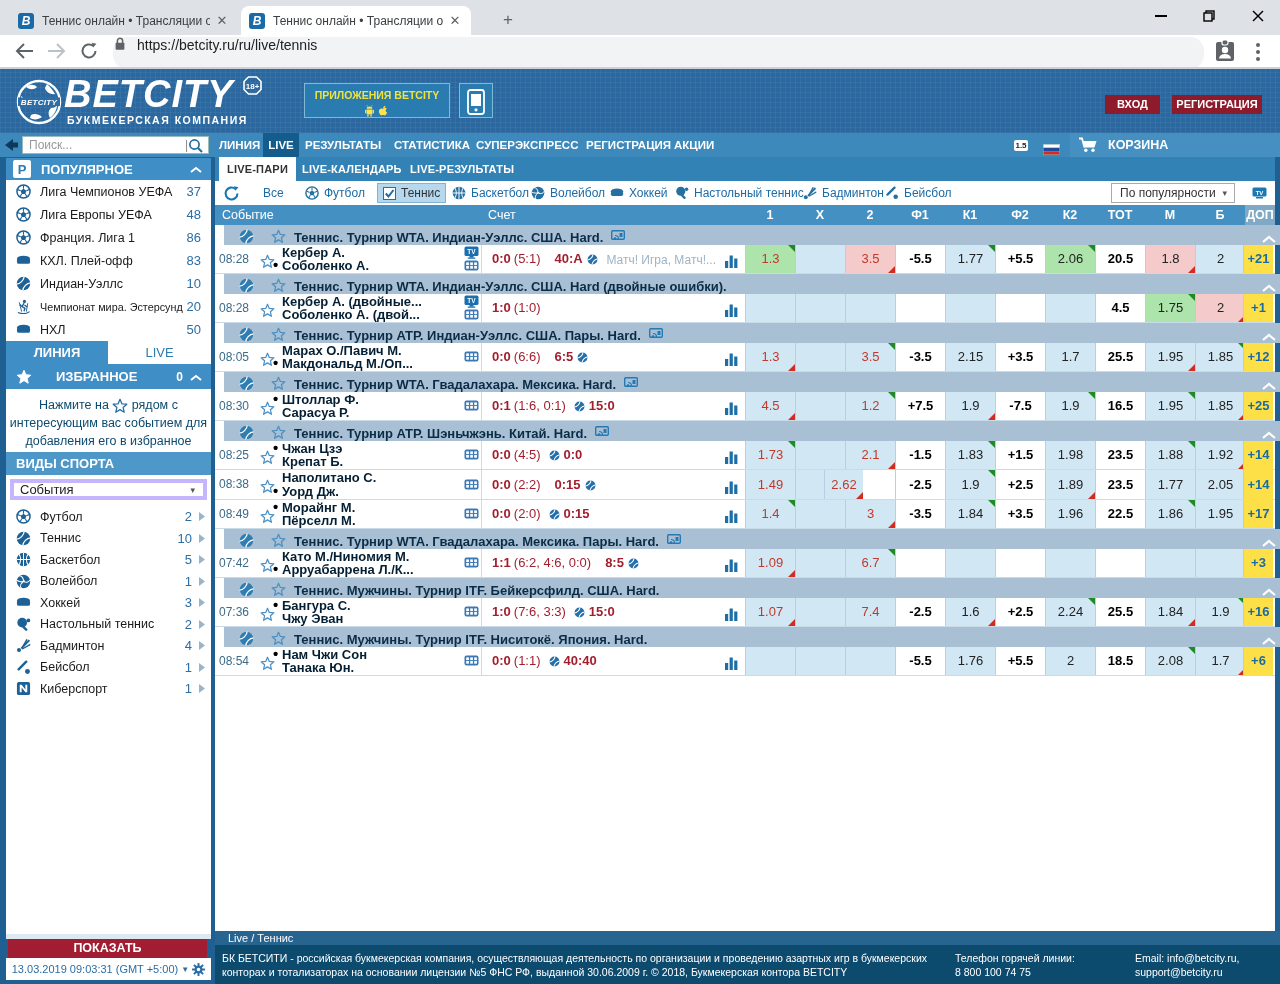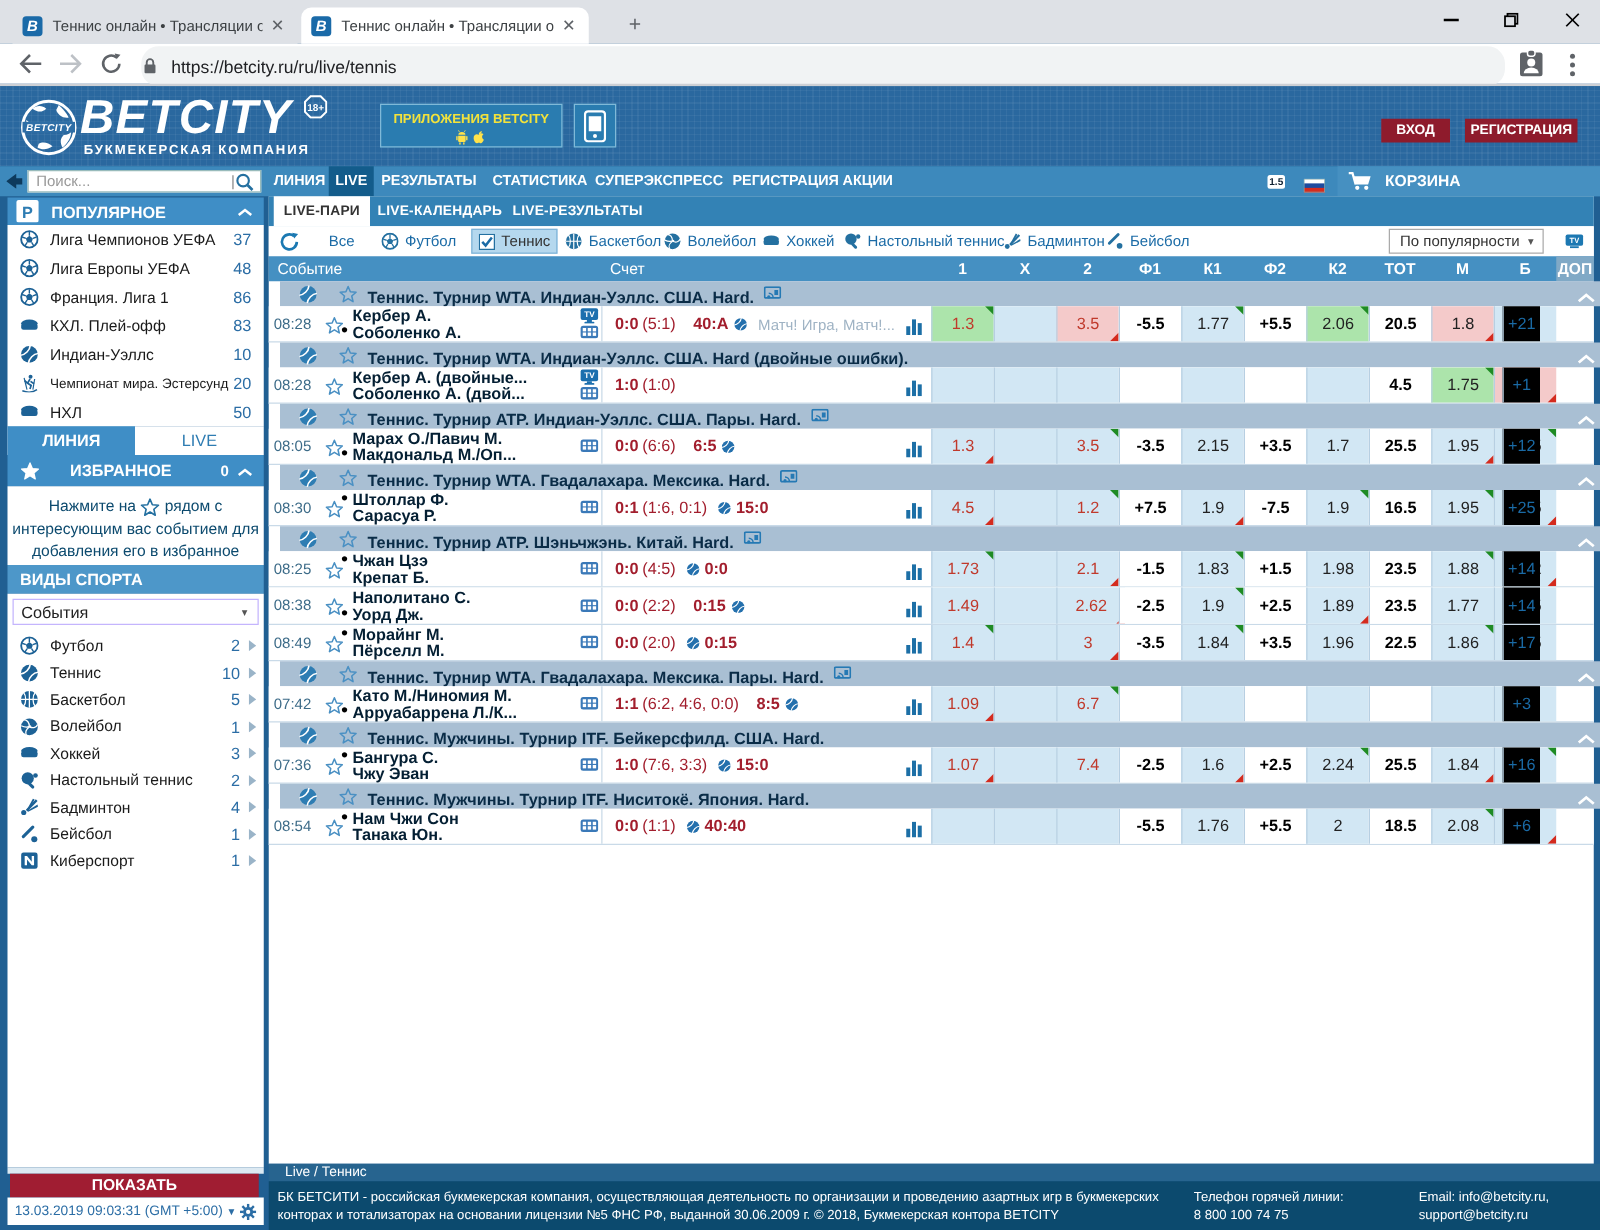--- a/index.html
+++ b/index.html
@@ -7,21 +7,21 @@
 .abs{position:absolute}
 svg{display:inline-block;vertical-align:middle}
 
 #tabbar{left:0;top:0;width:1280px;height:35px;background:#dee1e6}
 .tab{position:absolute;top:6px;height:29px;border-radius:8px 8px 0 0;font-size:12px;color:#3c4043;display:flex;align-items:center;padding:0 8px}
 .tab .tt{white-space:nowrap;overflow:hidden;flex:1;margin-left:8px;margin-right:4px}
 .tab .x{color:#5f6368;font-size:13px;width:16px;text-align:center}
 .favi{width:16px;height:16px;border-radius:3px;background:#1a6aa8;color:#fff;font-weight:bold;font-style:italic;font-size:12px;text-align:center;line-height:16px;flex:0 0 16px}
 #addr{left:0;top:35px;width:1280px;height:32px;background:#fff}
 .navic{position:absolute;top:7px;color:#5f6368}
-#pill{position:absolute;left:113px;top:2px;width:1091px;height:32px;border-radius:14px;background:#f1f3f4;display:flex;align-items:center}
+#pill{position:absolute;left:113px;top:2px;width:1091px;height:32px;border-radius:14px;background:#f1f3f4;display:flex;}
 #url{color:#202124;font-size:14px;margin-left:10px}
 #chromeline{left:0;top:67px;width:1280px;height:2px;background:#cdd0d5}
 
 #bchead{left:0;top:69px;width:1280px;height:64px;background:#2a689f;background-image:repeating-linear-gradient(0deg,rgba(255,255,255,.05) 0 1px,transparent 1px 5px),repeating-linear-gradient(90deg,rgba(255,255,255,.05) 0 1px,transparent 1px 5px)}
 #logo{position:absolute;left:16px;top:10px}
 #logotxt{position:absolute;left:64px;top:4px;color:#fff;font-weight:bold;font-style:italic;font-size:38px;letter-spacing:1px}
 #logosub{position:absolute;left:67px;top:45px;color:#fff;font-weight:bold;font-size:10.5px;letter-spacing:1.5px}
 #badge18{position:absolute;left:243px;top:7px}
 #appbox{position:absolute;left:304px;top:14px;width:146px;height:35px;background:#2a7cb0;border:1px solid #7fb9d8;text-align:center}
 #appbox .t{color:#f2e23c;font-size:10.5px;font-weight:bold;margin-top:5px}
@@ -66,21 +66,21 @@
 .score .s1{font-weight:bold;margin-left:10px}
 .score .s2{margin-left:3px}
 .score .s3{font-weight:bold}
 .gray{position:absolute;color:#9fb3c4;font-size:12px;right:29px;top:8px;white-space:nowrap}
 .barsic{position:absolute;right:7px;top:8px}
 .cell{position:absolute;top:0;height:100%;border-left:1px solid #b7cfe2;display:flex;align-items:center;justify-content:center;font-size:13px;color:#222;overflow:hidden}
 .cell.lb{background:#d2e7f4}.cell.wh{background:#fff}.cell.gr{background:#ace4ab}.cell.pk{background:#f4caca}
 .cell.red{color:#c0392b}.cell.bold{font-weight:bold;color:#000}
 .cell .tg{position:absolute;right:0;top:0;width:0;height:0;border-left:7px solid transparent;border-top:7px solid #1f8b24}
 .cell .tr{position:absolute;right:0;bottom:0;width:0;height:0;border-left:7px solid transparent;border-bottom:7px solid #d42b1e}
-.dop{position:absolute;top:0;height:100%;left:987px;width:30px;border-left:1px solid #b7cfe2;background:#000000;display:flex;align-items:center;justify-content:center;color:#1a6aa5;font-weight:normal;font-size:13px}
+.dop{position:absolute;top:0;height:100%;left:1028px;width:30px;border-left:1px solid #b7cfe2;background:#fde047;display:flex;align-items:center;justify-content:center;color:#1a6aa5;font-weight:bold;font-size:13px}
 .gchev{position:absolute;right:7px;top:5px}
 
 #crumb{left:215px;top:931px;width:1065px;height:14px;background:#27648f;color:#fff;font-size:11px;line-height:14px}
 #footer{left:215px;top:945px;width:1065px;height:39px;background:#0c4a6e;color:#fff;font-size:10.5px}
 
 #showbtn{position:absolute;left:8px;top:939px;width:199px;height:19px;background:#a01d32;color:#fff;font-weight:bold;font-size:12.5px;text-align:center;line-height:19px}
 #daterow{position:absolute;left:6px;top:958px;width:205px;height:22px;background:#fff;display:flex;align-items:center;justify-content:center;color:#2b6da5;font-size:11px;white-space:nowrap}
 
 </style></head><body>
 <div class="abs" id="tabbar">
@@ -329,21 +329,21 @@
     <span style="margin-right:6px;font-size:12px">0</span>
     <span style="margin-right:8px"><svg width="14" height="8" viewBox="0 0 14 8" xmlns="http://www.w3.org/2000/svg">
         <polyline points="2,6 7.0,2 12,6" stroke="#fff" stroke-width="2" fill="none"></polyline>
       </svg></span>
   </div>
 <div class="swhite" style="top:389px;height:63px;font-size:12.5px;color:#0c4a6e;text-align:center;padding-top:7px;line-height:18px">Нажмите на <svg width="16" height="16" viewBox="0 0 16 16" xmlns="http://www.w3.org/2000/svg">
       <path d="M8 1.3 L9.9 5.8 L14.8 6.2 L11.1 9.4 L12.2 14.2 L8 11.6 L3.8 14.2 L4.9 9.4 L1.2 6.2 L6.1 5.8 Z" fill="none" stroke="#2470a0" stroke-width="1.3" stroke-linejoin="round"></path>
     </svg> рядом с<br>интересующим вас событием для<br>добавления его в избранное</div>
 <div class="shdr" style="top:452px;height:23px;line-height:23px;background:#4d97c9"><span style="margin-left:10px">ВИДЫ СПОРТА</span></div>
 <div class="swhite" style="top:475px;height:459px">
-<div style="margin:4px 4px 6px 4px;height:21px;border:1px solid #c4b5fd;display:flex;align-items:center;font-size:13px;color:#222">
+<div style="margin:4px 4px 6px 4px;height:21px;border:4px solid #c4b5fd;display:flex;align-items:center;font-size:13px;color:#222">
       <span style="margin-left:6px;flex:1">События</span>
       <span style="margin-right:8px;color:#555;font-size:9px">▾</span>
     </div>
 <div class="sitem2">
       <svg width="15" height="15" viewBox="0 0 16 16" xmlns="http://www.w3.org/2000/svg">
         <circle cx="8" cy="8" r="7" fill="#fff" stroke="#1d6296" stroke-width="1.6"></circle>
         <polygon points="8,5 11,7.2 9.9,10.6 6.1,10.6 5,7.2" fill="#1d6296"></polygon>
         <g stroke="#1d6296" stroke-width="1.2">
           <line x1="8" y1="5" x2="8" y2="1.5"></line>
           <line x1="11" y1="7.2" x2="14.2" y2="6"></line>
@@ -984,21 +984,21 @@
           </g>
         </svg></span>
       <span class="barsic"><svg width="14" height="14" viewBox="0 0 14 14" xmlns="http://www.w3.org/2000/svg">
           <rect x="1" y="7" width="3.2" height="7" fill="#1c6fa6"></rect>
           <rect x="5.6" y="1.5" width="3.2" height="12.5" fill="#1c6fa6"></rect>
           <rect x="10.2" y="4.5" width="3.2" height="9.5" fill="#1c6fa6"></rect>
         </svg></span>
     </div>
     <div class="cell lb red" style="left:530px;width:50px">1.49</div>
     <div class="cell lb" style="left:580px;width:50px"></div>
-    <div class="cell lb red" style="left:630px;width:55px">2.62<span class="tr"></span></div>
+    <div class="cell lb red" style="left:609px;width:39px">2.62<span class="tr"></span></div>
     <div class="cell wh bold" style="left:680px;width:50px">-2.5</div>
     <div class="cell lb" style="left:730px;width:50px">1.9<span class="tg"></span></div>
     <div class="cell wh bold" style="left:780px;width:50px">+2.5</div>
     <div class="cell lb" style="left:830px;width:50px">1.89<span class="tr"></span></div>
     <div class="cell wh bold" style="left:880px;width:50px">23.5</div>
     <div class="cell lb" style="left:930px;width:50px">1.77</div>
     <div class="cell lb" style="left:980px;width:50px">2.05</div>
     <div class="dop">+14</div>
   </div>
 <div class="mrow" style="top:499.5px">

